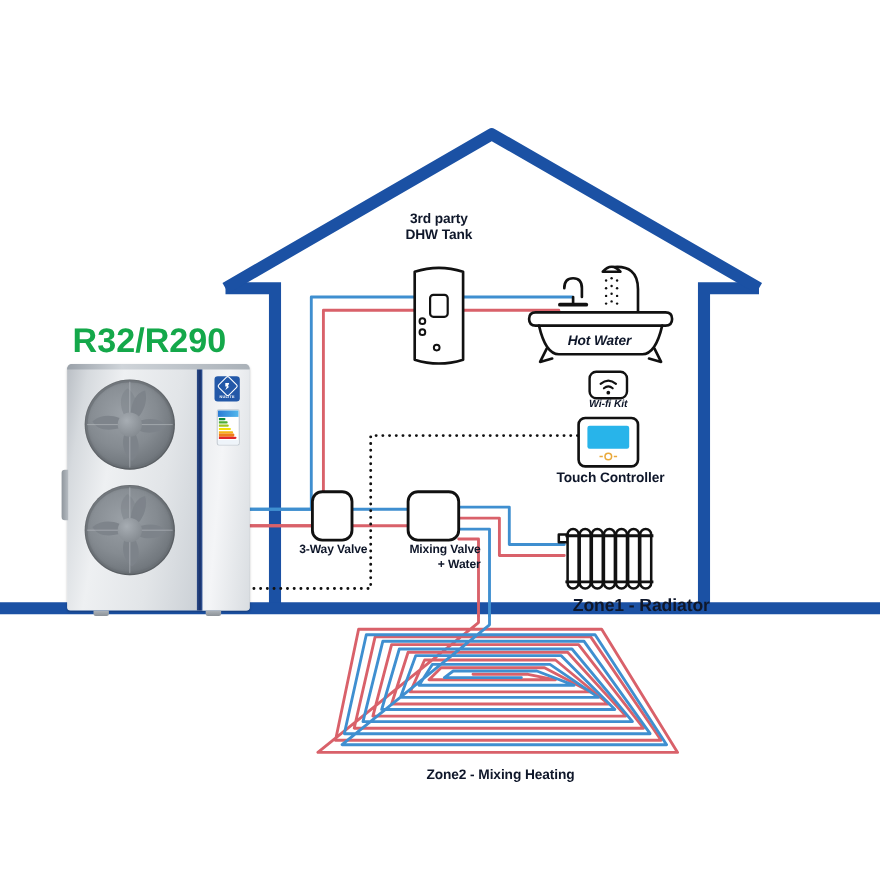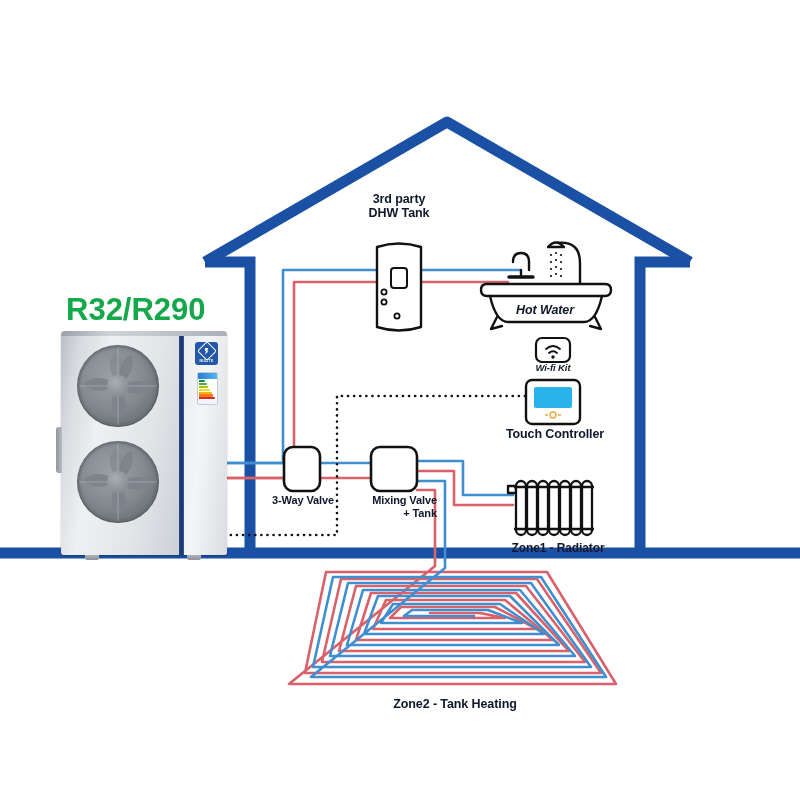--- a/index.html
+++ b/index.html
@@ -246,34 +246,34 @@
   <svg class="layer">
     <rect x="284" y="447" width="36" height="44" rx="9" fill="#fff" stroke="#111" stroke-width="2.6"></rect>
   </svg>
   <div class="lbl" style="left:257px;top:494px;width:92px;font-size:11px;">3-Way Valve</div>
 
   <svg class="layer">
     <rect x="371" y="447" width="46" height="44" rx="9" fill="#fff" stroke="#111" stroke-width="2.6"></rect>
   </svg>
   <div class="lbl" style="left:341px;top:494px;width:96px;font-size:11px;text-align:right;">
     <span>Mixing Valve</span><br>
-    <span>+ Tank</span>
+    <span>+ Water</span>
   </div>
 
   <svg class="layer">
     <g fill="#fff" stroke="#111" stroke-width="2.3" stroke-linejoin="round">
       <path d="M508,486 l8,0 l0,7 l-8,0 Z"></path>
       <rect x="516" y="481" width="10" height="54" rx="5"></rect>
       <rect x="527" y="481" width="10" height="54" rx="5"></rect>
       <rect x="538" y="481" width="10" height="54" rx="5"></rect>
       <rect x="549" y="481" width="10" height="54" rx="5"></rect>
       <rect x="560" y="481" width="10" height="54" rx="5"></rect>
       <rect x="571" y="481" width="10" height="54" rx="5"></rect>
       <rect x="582" y="481" width="10" height="54" rx="5"></rect>
       <path d="M514,487 l80,0" stroke-width="2.6" fill="none"></path>
       <path d="M514,529 l80,0" stroke-width="2.6" fill="none"></path>
     </g>
   </svg>
-  <div class="lbl" style="left:493px;top:542px;width:130px;font-size:12px;">Zone1 - Radiator</div>
-
-  <div class="lbl" style="left:365px;top:697px;width:180px;font-size:12.5px;">Zone2 - Tank Heating</div>
+  <div class="lbl" style="left:518px;top:542px;width:130px;font-size:16px;">Zone1 - Radiator</div>
+
+  <div class="lbl" style="left:365px;top:697px;width:180px;font-size:12.5px;">Zone2 - Mixing Heating</div>
 
 </div>
 
 </body></html>

